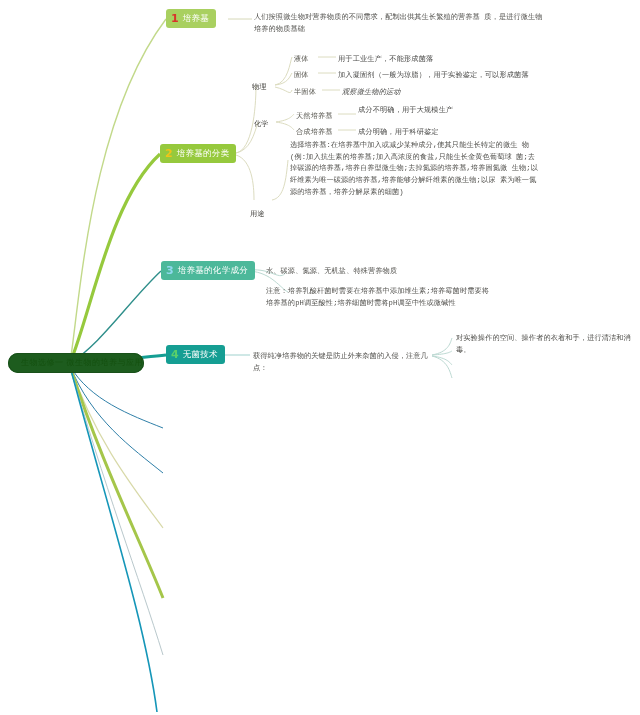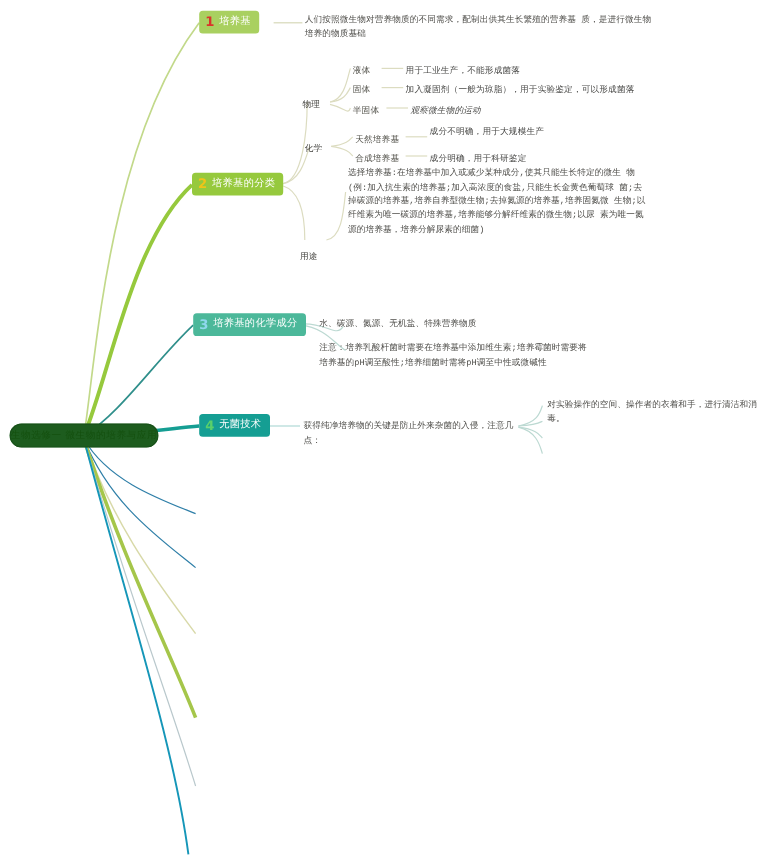--- a/index.html
+++ b/index.html
@@ -15,20 +15,21 @@
 
   
   .root-node{
     position:absolute;
     left:8px;top:353px;
     width:124px;height:20px;
     background:#1d5c1e;
     border-radius:10px;
     display:flex;align-items:center;justify-content:center;
     box-shadow:0 0 0 1px #19511a inset;
+    padding-left:12px;
   }
   .root-node .root-label{
     font-size:8px;
     color:#14500f;
     letter-spacing:0.5px;
     white-space:nowrap;
     line-height:1;
   }
 
   

